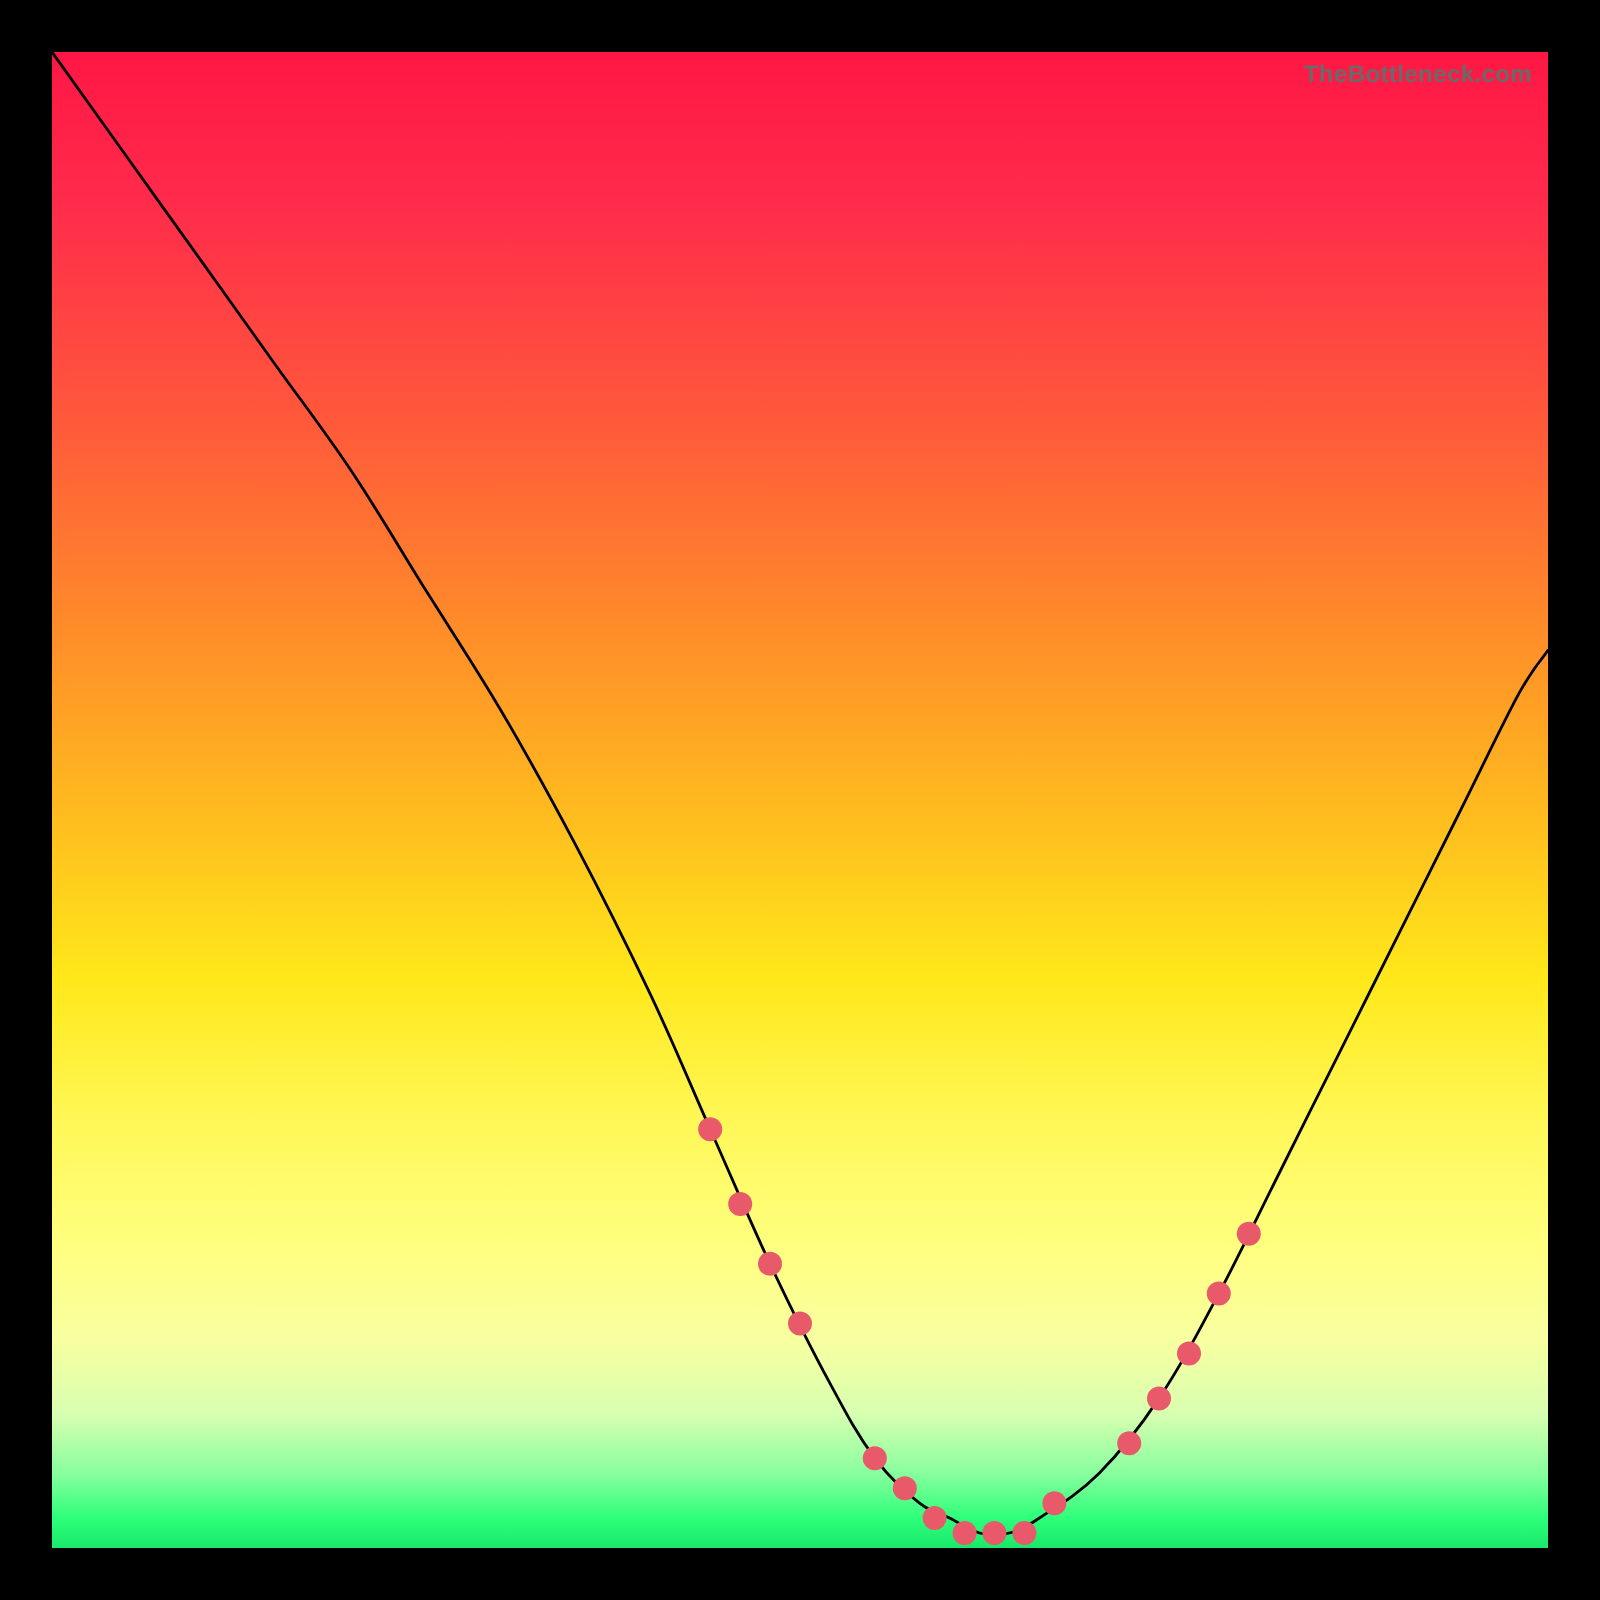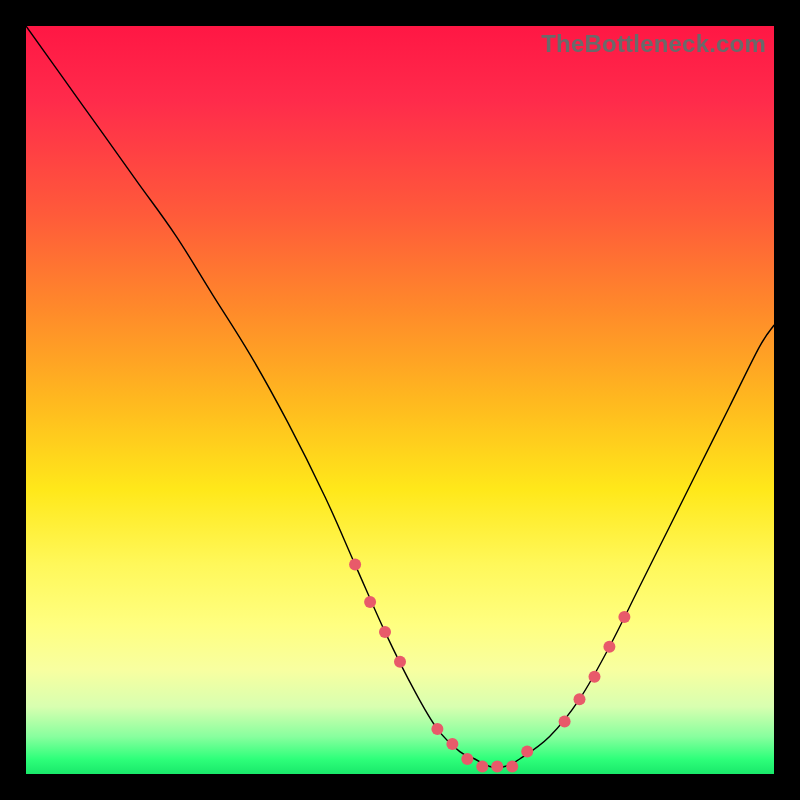--- a/index.html
+++ b/index.html
@@ -29,21 +29,21 @@
       #d8ffb0 91%,
       #88ff9e 95%,
       #2eff7a 98%,
       #19e86a 100%);
   }
   .watermark {
     position: absolute;
     top: 4px;
     right: 8px;
     font-family: Arial, Helvetica, sans-serif;
-    font-size: 24px;
+    font-size: 12px;
     font-weight: 600;
     color: #6a6a6a;
     letter-spacing: 0.2px;
     user-select: none;
   }
   .curve-svg {
     position: absolute;
     left: 0; top: 0;
     width: 748px; height: 748px;
     display: block;

